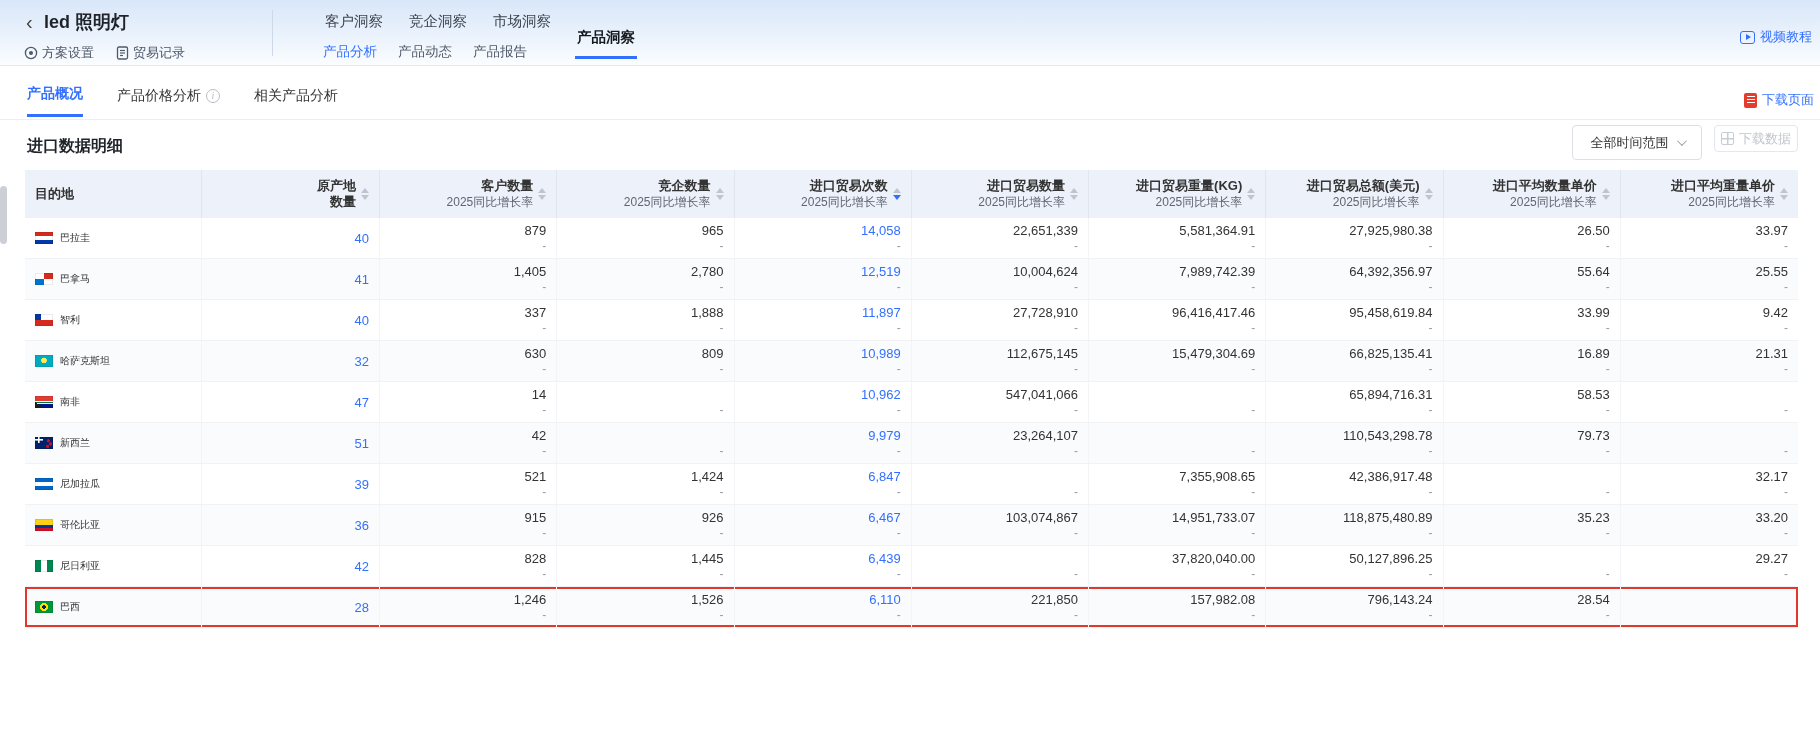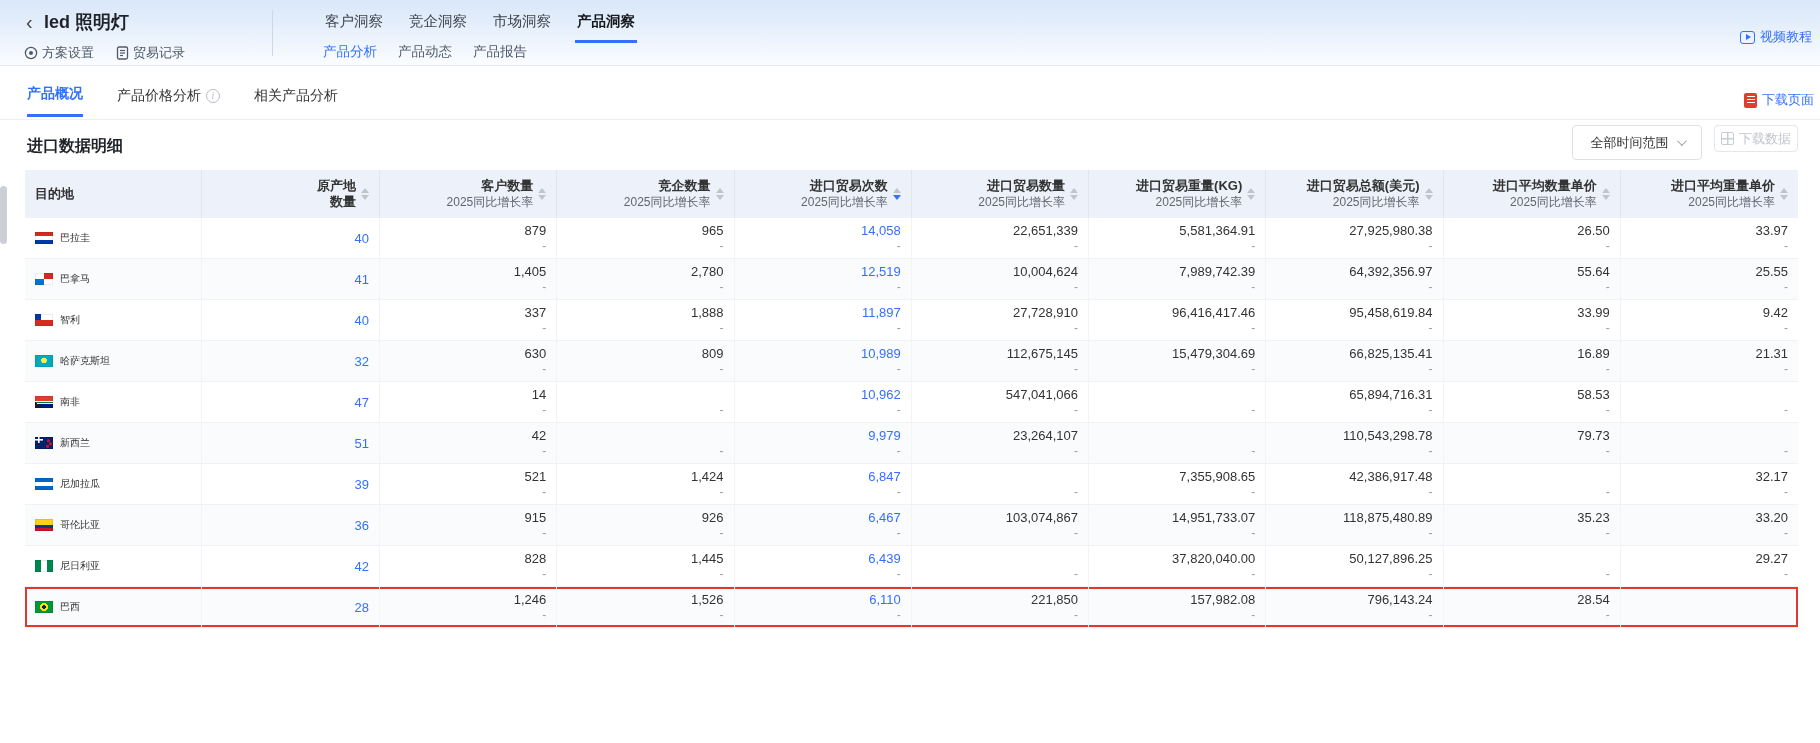--- a/index.html
+++ b/index.html
@@ -11,21 +11,21 @@
     background:linear-gradient(180deg,#d9e7f9 0%,#eaf2fc 55%,#fbfdff 100%);
     border-bottom:1px solid #e4e9f2; }
   .back { position:absolute; left:26px; top:10px; font-size:20px; color:#444; cursor:pointer; line-height:24px;}
   .title { position:absolute; left:44px; top:10px; font-size:18px; font-weight:700; color:#1f2329; }
   .tools { position:absolute; left:24px; top:44px; display:flex; gap:22px;text-align:right; }
   .tool { display:flex; align-items:center; gap:4px; font-size:13px; color:#4e5969; cursor:pointer; }
   .tool svg { display:block; }
   .vdiv { position:absolute; left:272px; top:10px; width:1px; height:46px; background:#ccd7e8; }
   .nav-tabs { position:absolute; left:323px; top:8px; display:flex; gap:22px; }
   .nav-tab { font-size:14.5px; color:#3d434d; padding:4px 2px 9px; cursor:pointer; }
-  .nav-tab.active { color:#15181d; font-weight:700; border-bottom:3px solid #3370ff; }
+  .nav-tab.active { color:#15181d; font-weight:700; border-bottom:3px solid #3370ff;margin-top:16px; }
   .sub-tabs { position:absolute; left:323px; top:43px; display:flex; gap:21px; }
   .sub-tab { font-size:13.5px; color:#4e5969; padding-bottom:7px; cursor:pointer; }
   .sub-tab.active { color:#3370ff; border-bottom:3px solid #3370ff; }
   .video { position:absolute; right:8px; top:28px; display:flex; align-items:center; gap:5px;
     color:#3370ff; font-size:13px; cursor:pointer;margin-left:16px; }
   .play-ic { width:15px; height:13px; border:1.5px solid #3370ff; border-radius:3px;
     display:inline-flex; align-items:center; justify-content:center; }
   .play-ic::after { content:""; border-left:5px solid #3370ff; border-top:3px solid transparent;
     border-bottom:3px solid transparent; margin-left:1px; }
 

